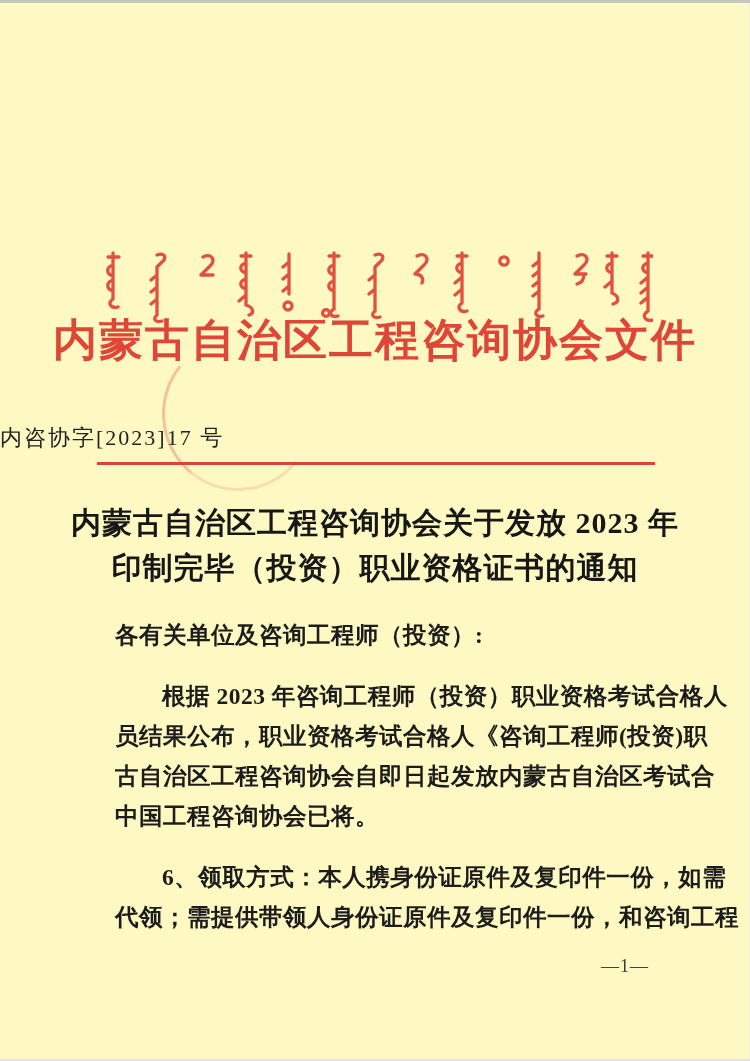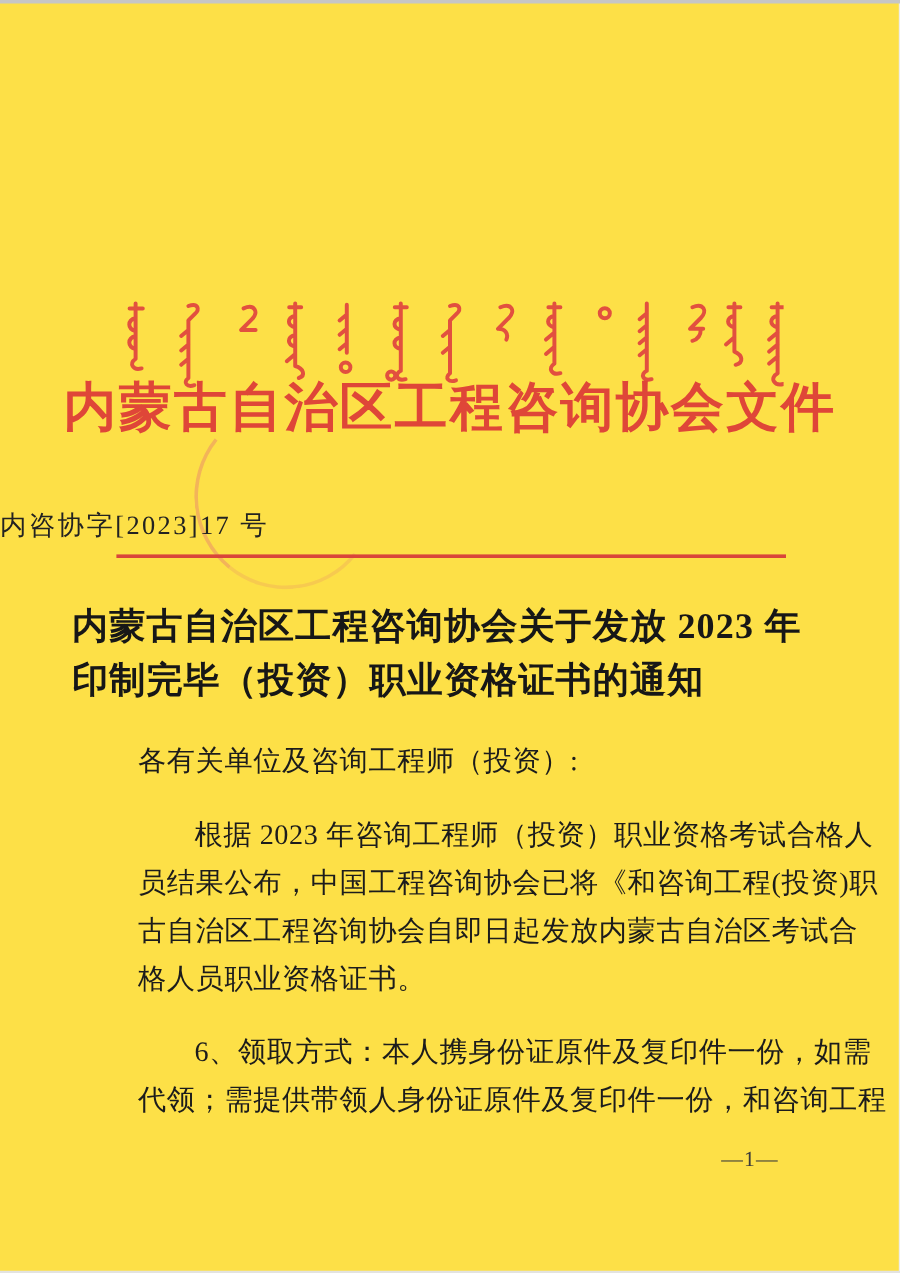--- a/index.html
+++ b/index.html
@@ -1,20 +1,20 @@
 <!DOCTYPE html>
 <html><head>
 <meta charset="utf-8">
 <style>
   html, body { margin: 0; padding: 0; background: #ffffff; }
   .page {
     position: relative;
     width: 750px;
     height: 1061px;
-    background: #fde047;
+    background: #fef9c3;
     overflow: hidden;
     font-family: "Liberation Serif", "DejaVu Serif", serif;
     box-shadow: inset 0 3px 0 #c6c6c6, inset 0 -2px 0 #e3e3e1, inset -1px 0 0 #ededeb;
   }
 
   
   .mongol-banner {
     position: absolute;
     left: 105px; top: 250px;
     width: 548px; height: 76px;
@@ -64,20 +64,21 @@
     left: 97px; top: 462px;
     width: 558px; height: 3px;
     background: #d9453a;
   }
 
   
   .doc-title {
     position: absolute;
     left: 60px; top: 500px;
     width: 630px;
+    text-align: center;
     color: #171717;
     font-weight: 600;
     font-size: 30px;
     line-height: 45px;
     letter-spacing: 1px;
   }
 
   
   .body-text {
     position: absolute;
@@ -86,20 +87,21 @@
     color: #1c1c1c;
     font-size: 23.5px;
   }
   .bl {
     height: 40px;
     line-height: 40px;
     white-space: nowrap;
     text-align: justify;
     text-align-last: justify;
     letter-spacing: 0.5px;
+    font-weight: bold;
   }
   .bl--plain { text-align: left; text-align-last: left; }
   .bl--indent { text-indent: 2em; margin-top: 21px; }
 
   
   .page-number {
     position: absolute;
     left: 575px; top: 956px;
     width: 100px;
     text-align: center;
@@ -169,22 +171,22 @@
   <div class="red-rule"></div>
 
   <div class="doc-title">
     <div>内蒙古自治区工程咨询协会关于发放 2023 年</div>
     <div>印制完毕（投资）职业资格证书的通知</div>
   </div>
 
   <div class="body-text">
     <div class="bl bl--plain">各有关单位及咨询工程师（投资）:</div>
     <div class="bl bl--indent">根据 2023 年咨询工程师（投资）职业资格考试合格人</div>
-    <div class="bl">员结果公布，中国工程咨询协会已将《和咨询工程(投资)职</div>
+    <div class="bl">员结果公布，职业资格考试合格人《咨询工程师(投资)职</div>
     <div class="bl">古自治区工程咨询协会自即日起发放内蒙古自治区考试合</div>
-    <div class="bl bl--plain">格人员职业资格证书。</div>
+    <div class="bl bl--plain">中国工程咨询协会已将。</div>
     <div class="bl bl--indent">6、领取方式：本人携身份证原件及复印件一份，如需</div>
     <div class="bl">代领；需提供带领人身份证原件及复印件一份，和咨询工程</div>
   </div>
 
   <div class="page-number">—1—</div>
 
 </div>
 
 </body></html>

